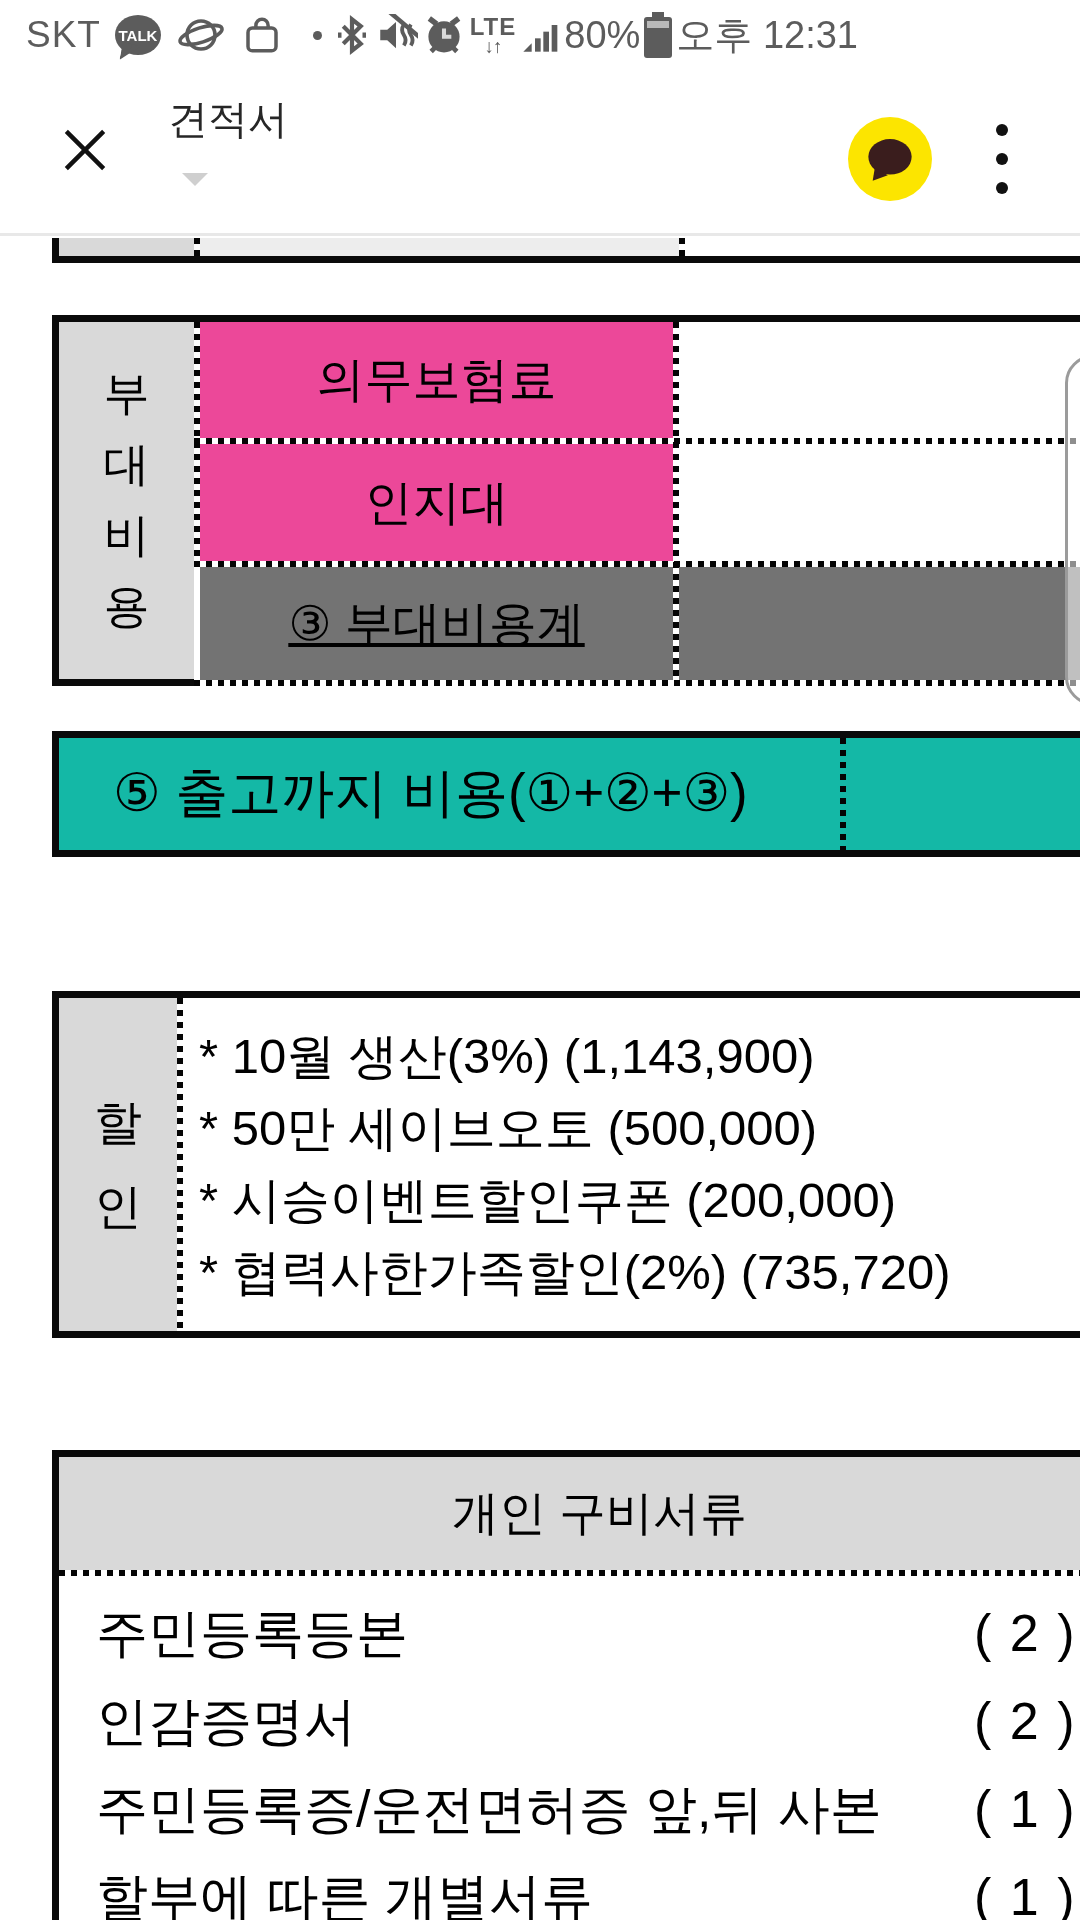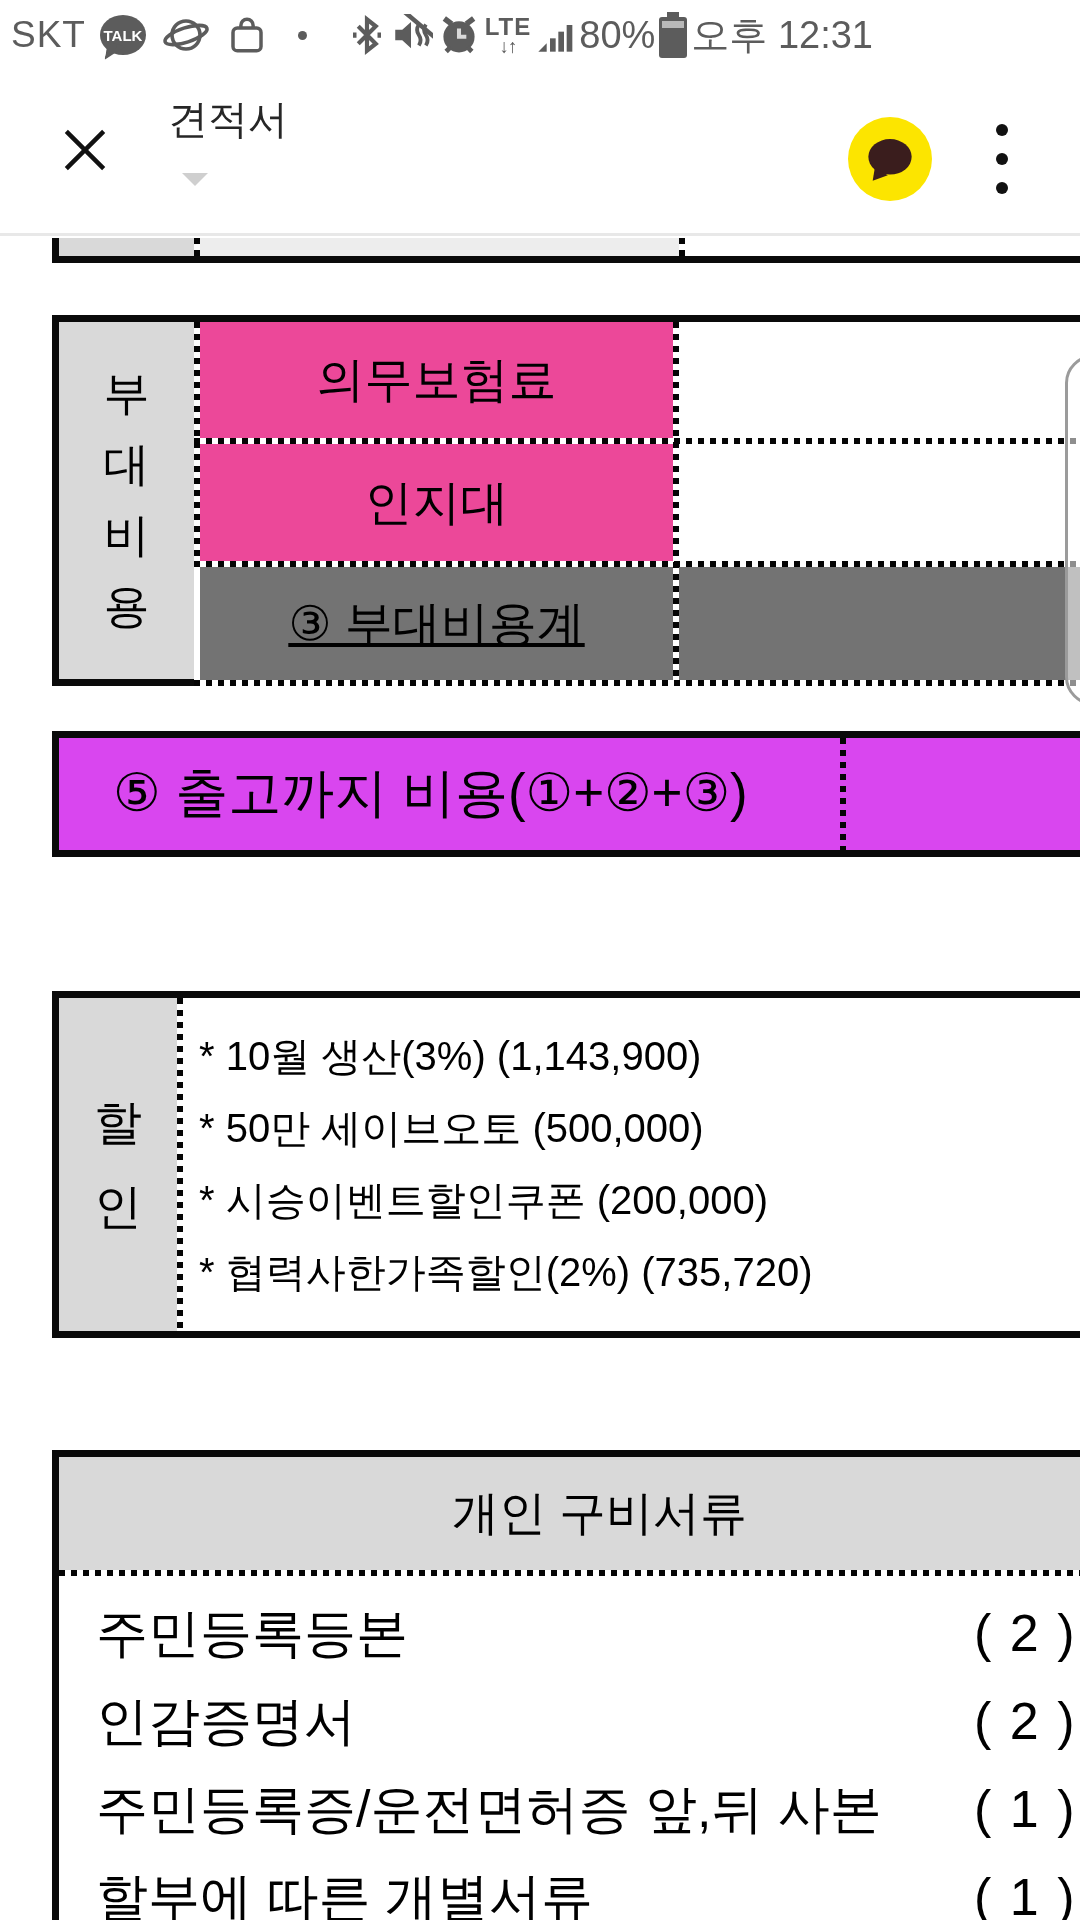--- a/index.html
+++ b/index.html
@@ -5,21 +5,21 @@
   * { margin:0; padding:0; box-sizing:border-box; }
   html,body { background:#444; }
   .screen {
     position:relative; width:1080px; height:1920px; margin:0 auto;
     background:#fff; overflow:hidden; color:#000;
     font-family:"Liberation Sans","DejaVu Sans",sans-serif;
   }
   
   .statusbar {
     position:absolute; top:0; left:0; width:884px; height:70px;
-    display:flex; align-items:center; padding:0 11px; color:#5c5c5c;justify-content:center;
+    display:flex; align-items:center; padding:0 26px; color:#5c5c5c;justify-content:center;
   }
   .sb-carrier { font-size:37px; letter-spacing:1px; }
   .sb-left { display:flex; align-items:center; gap:16px; margin-left:14px; }
   .kakao-badge { position:relative; width:46px; height:40px; background:#5c5c5c; border-radius:50%;
     display:flex; align-items:center; justify-content:center; }
   .kakao-badge span { color:#fff; font-size:15px; font-weight:bold; letter-spacing:0; }
   .kakao-badge::after { content:""; position:absolute; left:6px; bottom:-7px;
     border:9px solid transparent; border-top-color:#5c5c5c; border-left-color:#5c5c5c;
     transform:rotate(12deg); border-radius:2px; }
   .sb-dot { width:9px; height:9px; border-radius:50%; background:#5c5c5c; margin-left:14px; }
@@ -61,28 +61,28 @@
   .t1 { position:absolute; top:315px; left:52px; width:1028px; height:371px;
     border-top:7px solid #0a0a0a; border-left:7px solid #0a0a0a; }
   .t1-left { position:absolute; left:0; top:0; width:135px; height:364px; background:#d9d9d9;
     border-bottom:7px solid #0a0a0a; display:flex; flex-direction:column; align-items:center;
     justify-content:center; gap:9px; font-size:46px; }
   .t1-row-label { position:absolute; left:141px; width:473px; display:flex; align-items:center;
     justify-content:center; font-size:48px; }
   .t1-val { position:absolute; left:620px; right:0; }
   .row-light { background:#ec4899; }
   .row-dark { background:#737373;text-decoration:underline; }
-  .t2 { position:absolute; top:731px; left:52px; width:1028px; height:126px; background:#d946ef;
+  .t2 { position:absolute; top:731px; left:52px; width:1028px; height:126px; background:#14b8a6;
     border-top:7px solid #0a0a0a; border-left:7px solid #0a0a0a; border-bottom:7px solid #0a0a0a;
     display:flex; align-items:center; padding-left:54px; font-size:53px; }
   .t3 { position:absolute; top:991px; left:52px; width:1028px; height:347px;
     border-top:7px solid #0a0a0a; border-left:7px solid #0a0a0a; border-bottom:7px solid #0a0a0a; }
   .t3-left { position:absolute; left:0; top:0; width:118px; height:333px; background:#d9d9d9;
     display:flex; flex-direction:column; align-items:center; justify-content:center; gap:20px; font-size:48px; }
-  .t3-items { position:absolute; left:140px; top:22px; right:4px; font-size:40px; line-height:72px;
+  .t3-items { position:absolute; left:140px; top:22px; right:4px; font-size:49px; line-height:72px;
     white-space:nowrap; }
   .t4 { position:absolute; top:1450px; left:52px; width:1028px; height:470px;
     border-top:7px solid #0a0a0a; border-left:7px solid #0a0a0a; }
   .t4-head { position:absolute; left:0; top:0; width:100%; height:113px; background:#d9d9d9;
     display:flex; align-items:center; justify-content:center; padding-left:60px; font-size:47px; }
   .t4-row { position:absolute; left:8px; width:100%; height:88px;margin-left:12px; }
   .t4-row .lbl { position:absolute; left:17px; top:50%; transform:translateY(-50%);
     font-size:52px; white-space:nowrap; }
   .t4-row .cnt { position:absolute; left:895px; top:50%; transform:translateY(-50%);
     font-size:52px; white-space:nowrap; letter-spacing:2px; }

